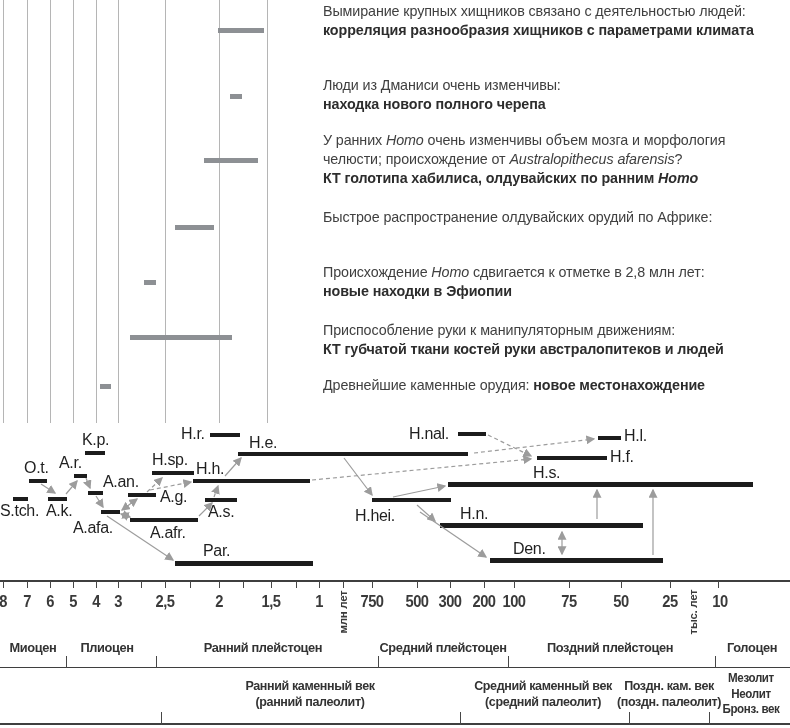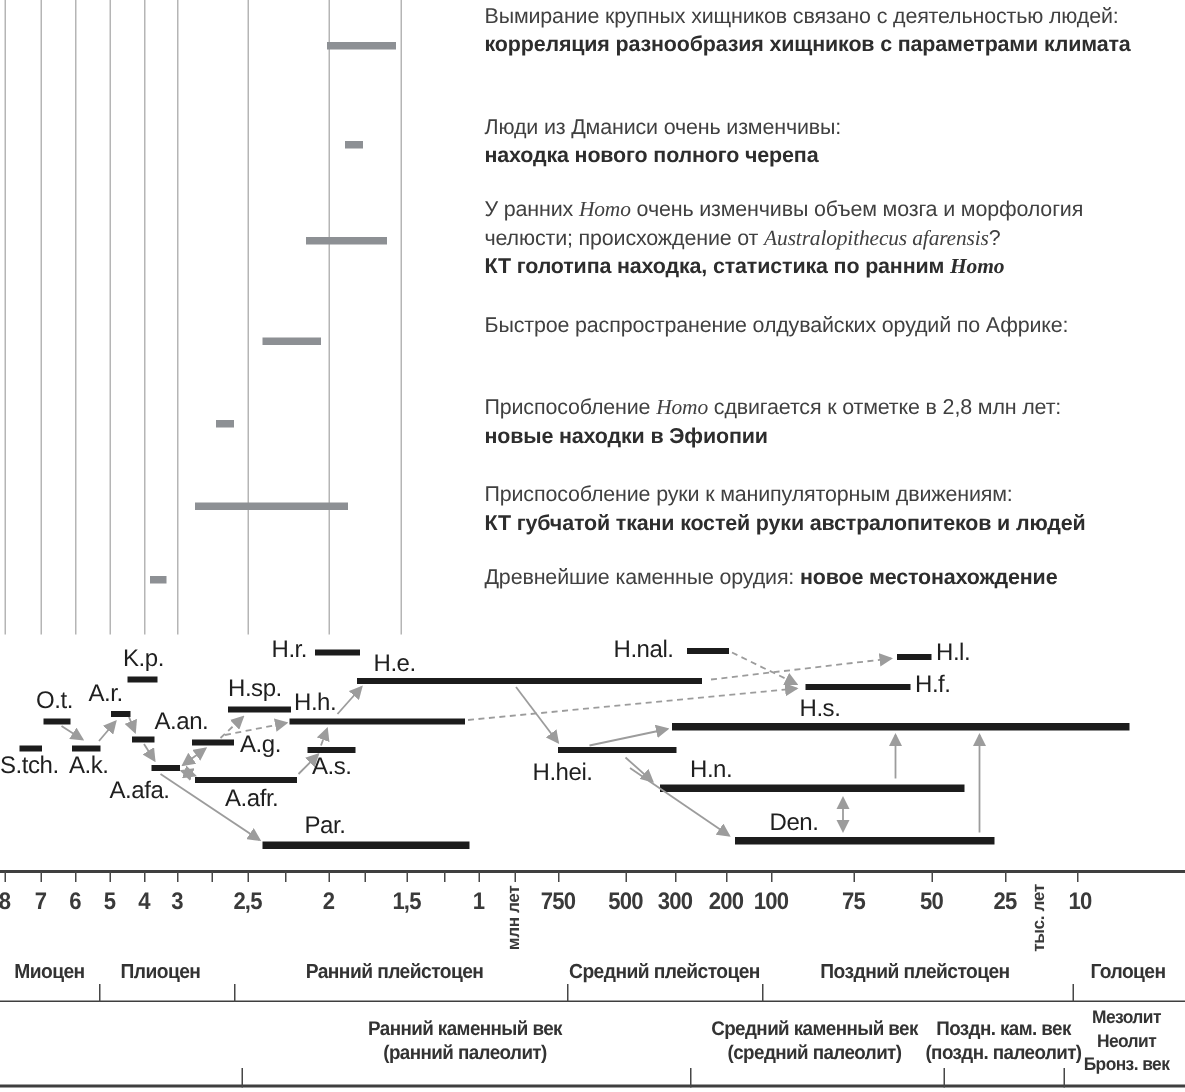--- a/index.html
+++ b/index.html
@@ -5,21 +5,21 @@
   html,body{margin:0;padding:0;background:#fff;}
   #page{position:relative;width:790px;height:728px;background:#fff;overflow:hidden;
         font-family:"Liberation Sans",sans-serif;}
   .abs{position:absolute;}
   .gridline{position:absolute;width:1px;background:#b5b5b5;}
   .event-bar{position:absolute;background:#8d9094;}
   .species-bar{position:absolute;background:#1c1c1c;}
   .species-label{position:absolute;font-size:16px;letter-spacing:-0.3px;color:#1f1f1f;white-space:nowrap;}
   .anno{position:absolute;left:283px;width:505px;font-size:14.3px;line-height:19px;color:#404040;letter-spacing:-0.1px;margin-left:40px;}
   .anno .bold{font-weight:700;color:#2d2d2d;}
-  .anno .it{font-style:italic;font-family:Liberation Serif, serif;}
+  .anno .it{font-style:italic;}
   .axis-line{position:absolute;background:#3f3f3f;}
   .tick{position:absolute;width:1.4px;background:#474747;}
   .axis-num{position:absolute;font-weight:700;font-size:16px;color:#3a3a3a;letter-spacing:-0.6px;transform:translateX(-50%) scaleX(0.92);white-space:nowrap;}
   .rot-label{position:absolute;width:46px;text-align:center;font-weight:700;font-size:11.5px;color:#3a3a3a;transform:rotate(-90deg);white-space:nowrap;letter-spacing:-0.3px;}
   .epoch-label{position:absolute;font-weight:700;font-size:13.5px;color:#333;letter-spacing:-0.4px;transform:translateX(-50%) scaleX(0.95);white-space:nowrap;}
   .age-label{position:absolute;font-weight:700;font-size:13.2px;color:#333;letter-spacing:-0.4px;transform:translateX(-50%) scaleX(0.95);text-align:center;line-height:16px;white-space:nowrap;}
   .age-label.small{font-size:12.2px;line-height:15.5px;}
   .divider{position:absolute;width:1.4px;background:#474747;}
   svg.arrows{position:absolute;left:0;top:0;pointer-events:none;}
 </style>
@@ -52,27 +52,27 @@
         <div><span>Вымирание крупных хищников связано с деятельностью людей:</span></div>
         <div><span class="bold">корреляция разнообразия хищников с параметрами климата</span></div>
       </div>
       <div class="anno" style="top: 76px;">
         <div><span>Люди из Дманиси очень изменчивы:</span></div>
         <div><span class="bold">находка нового полного черепа</span></div>
       </div>
       <div class="anno" style="top: 131px;">
         <div><span>У ранних </span><span class="it">Homo</span><span> очень изменчивы объем мозга и морфология</span></div>
         <div><span>челюсти; происхождение от </span><span class="it">Australopithecus afarensis</span><span>?</span></div>
-        <div><span class="bold">КТ голотипа находка, статистика по ранним </span><span class="bold it">Homo</span></div>
+        <div><span class="bold">КТ голотипа хабилиса, олдувайских по ранним </span><span class="bold it">Homo</span></div>
       </div>
       <div class="anno" style="top: 208px;">
         <div><span>Быстрое распространение олдувайских орудий по Африке:</span></div>
       </div>
       <div class="anno" style="top: 263px;">
-        <div><span>Приспособление </span><span class="it">Homo</span><span> сдвигается к отметке в 2,8 млн лет:</span></div>
+        <div><span>Происхождение </span><span class="it">Homo</span><span> сдвигается к отметке в 2,8 млн лет:</span></div>
         <div><span class="bold">новые находки в Эфиопии</span></div>
       </div>
       <div class="anno" style="top: 321px;">
         <div><span>Приспособление руки к манипуляторным движениям:</span></div>
         <div><span class="bold">КТ губчатой ткани костей руки австралопитеков и людей</span></div>
       </div>
       <div class="anno" style="top: 376px;">
         <div><span>Древнейшие каменные орудия: </span><span class="bold">новое местонахождение</span></div>
       </div>
     </div>

